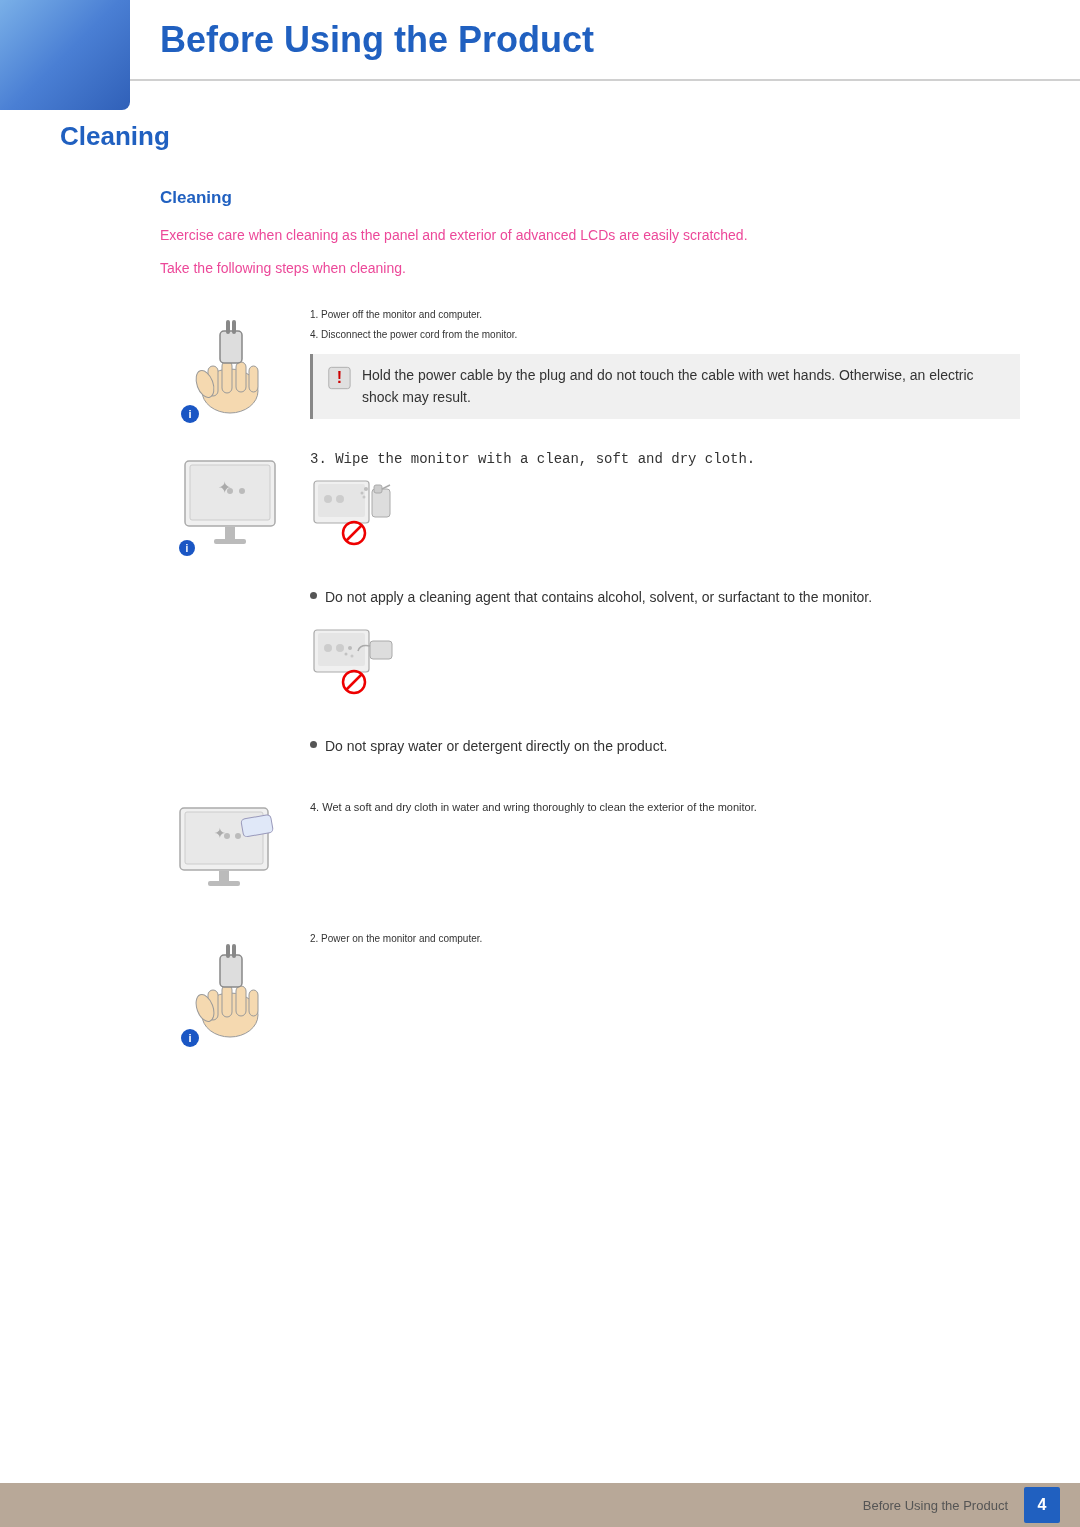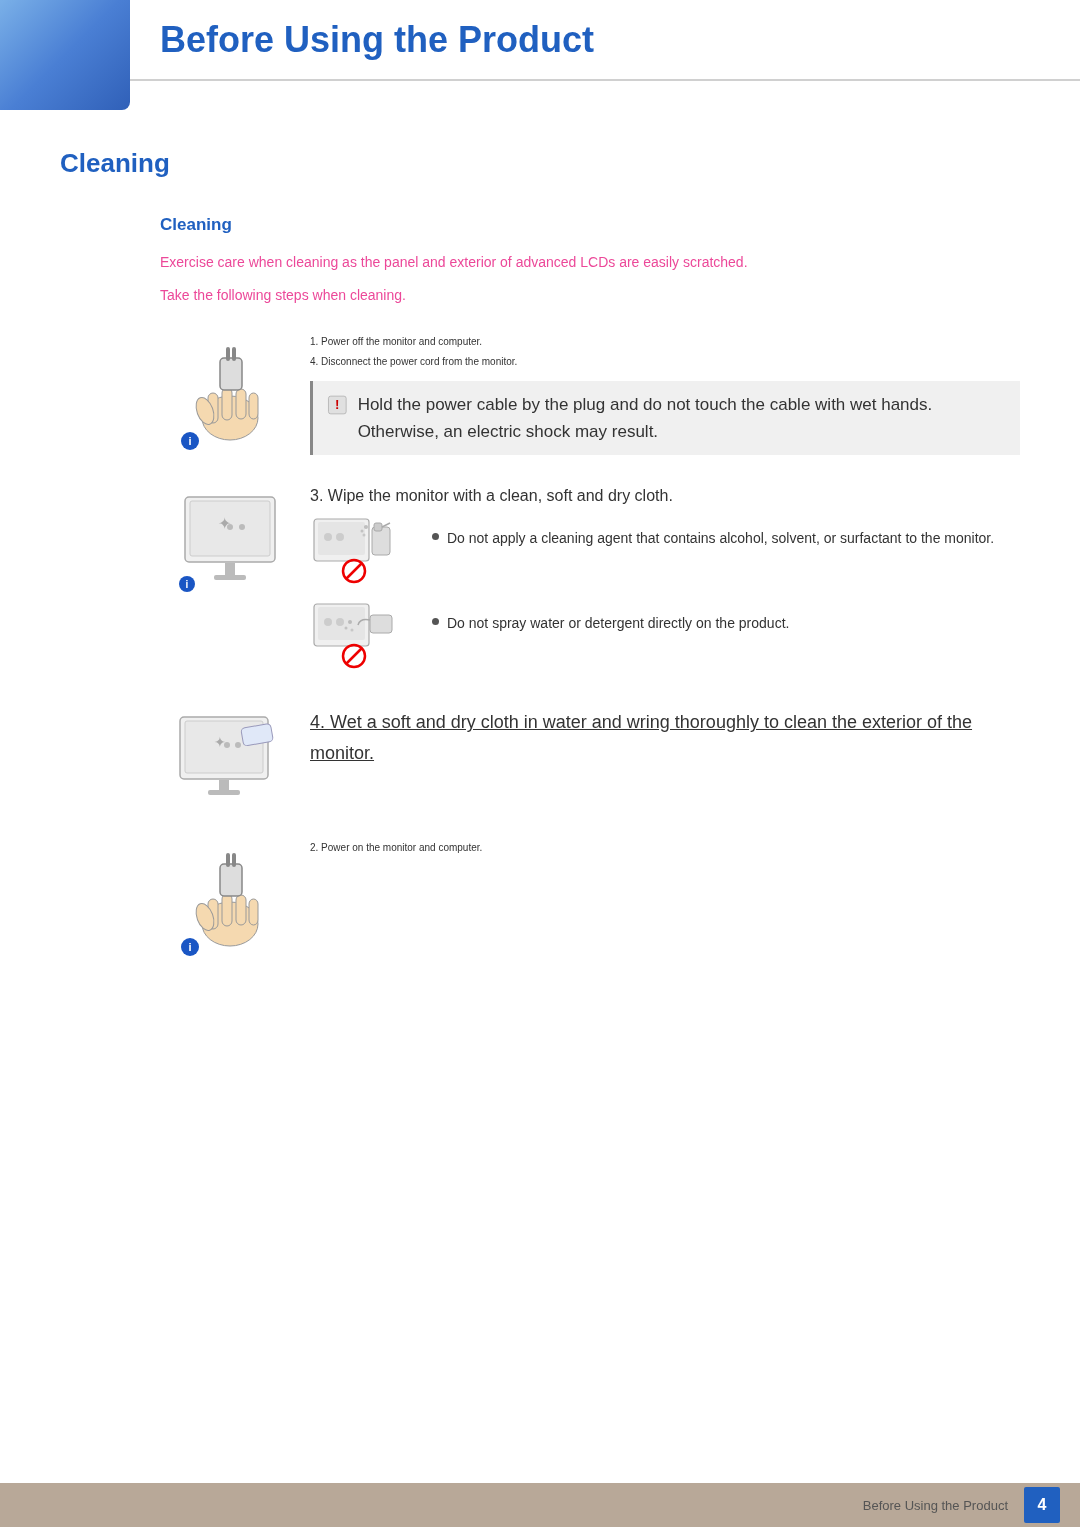--- a/index.html
+++ b/index.html
@@ -36,21 +36,20 @@
     .header-title {
       font-size: 36px;
       font-weight: bold;
       color: #2060c0;
       line-height: 1.2;
     }
 
     
     .main-content {
       padding: 40px 60px 60px 60px;
-      margin-top: 27px;
     }
 
     
     .section-heading {
       font-size: 26px;
       font-weight: bold;
       color: #2060c0;
       margin-bottom: 30px;
       padding-bottom: 6px;
     }
@@ -80,21 +79,21 @@
       align-items: flex-start;
       gap: 10px;
       background: #f0f0f0;
       padding: 10px 14px;
       margin-top: 10px;
       margin-bottom: 10px;
       border-left: 3px solid #888;
     }
 
     .warning-text {
-      font-size: 17px;
+      font-size: 14px;
       line-height: 1.6;
       color: #333;
     }
 
     
     .footer {
       position: absolute;
       bottom: 0;
       left: 0;
       right: 0;
@@ -175,22 +174,23 @@
       margin-top: 6px;
       min-width: 7px;
       height: 7px;
       background: #555;
       border-radius: 50%;
     }
 
     .sub-row {
       display: flex;
       align-items: flex-start;
-      gap: 32px;
+      gap: 24px;
       margin-bottom: 12px;
+      flex-direction: column;
     }
 
     .sub-img {
       flex-shrink: 0;
       width: 90px;
     }
 
     .sub-content {
       flex: 1;
       padding-top: 4px;
@@ -271,21 +271,21 @@
           <circle cx="72" cy="40" r="3" fill="#bbb"></circle>
 
           <rect x="55" y="76" width="10" height="14" fill="#bbb"></rect>
           <rect x="44" y="88" width="32" height="5" rx="2" fill="#bbb"></rect>
 
           <circle cx="17" cy="97" r="8" fill="#1a56c4"></circle>
           <text x="17" y="101" text-anchor="middle" fill="white" font-size="10" font-weight="bold">i</text>
         </svg>
       </div>
       <div class="step-content-col">
-        <p style="font-size:16px; margin-bottom:10px;">3. Wipe the monitor with a clean, soft and dry cloth.</p>
+        <p style="font-size:14px; margin-bottom:10px;font-family:Liberation Mono, monospace;">3. Wipe the monitor with a clean, soft and dry cloth.</p>
 
         <div class="sub-row">
           <div class="sub-img">
             
             <svg width="88" height="70" viewBox="0 0 88 70">
 
               <rect x="4" y="4" width="55" height="42" rx="3" fill="#f0f0f0" stroke="#aaa" stroke-width="1.2"></rect>
               <rect x="8" y="7" width="47" height="33" rx="2" fill="#e5e5e5"></rect>
               <circle cx="18" cy="22" r="4" fill="#ccc"></circle>
               <circle cx="30" cy="22" r="4" fill="#ccc"></circle>
@@ -357,21 +357,21 @@
           <circle cx="57" cy="38" r="3" fill="#bbb"></circle>
           <circle cx="68" cy="38" r="3" fill="#bbb"></circle>
 
           <rect x="72" y="20" width="30" height="18" rx="4" fill="#e0e8f8" stroke="#99b" stroke-width="1" transform="rotate(-10, 80, 28)"></rect>
 
           <rect x="49" y="73" width="10" height="12" fill="#bbb"></rect>
           <rect x="38" y="83" width="32" height="5" rx="2" fill="#bbb"></rect>
         </svg>
       </div>
       <div class="step-content-col">
-        <p style="font-size:18px; line-height:1.7;text-decoration:underline;">4. Wet a soft and dry cloth in water and wring thoroughly to clean the exterior of the monitor.</p>
+        <p style="font-size:11px; line-height:1.7;">4. Wet a soft and dry cloth in water and wring thoroughly to clean the exterior of the monitor.</p>
       </div>
     </div>
 
     
     <div class="step-row">
       <div class="step-img-col">
 
         <svg width="130" height="120" viewBox="0 0 130 120">
 
           <ellipse cx="60" cy="85" rx="28" ry="22" fill="#f5d9b0" stroke="#999" stroke-width="1"></ellipse>

